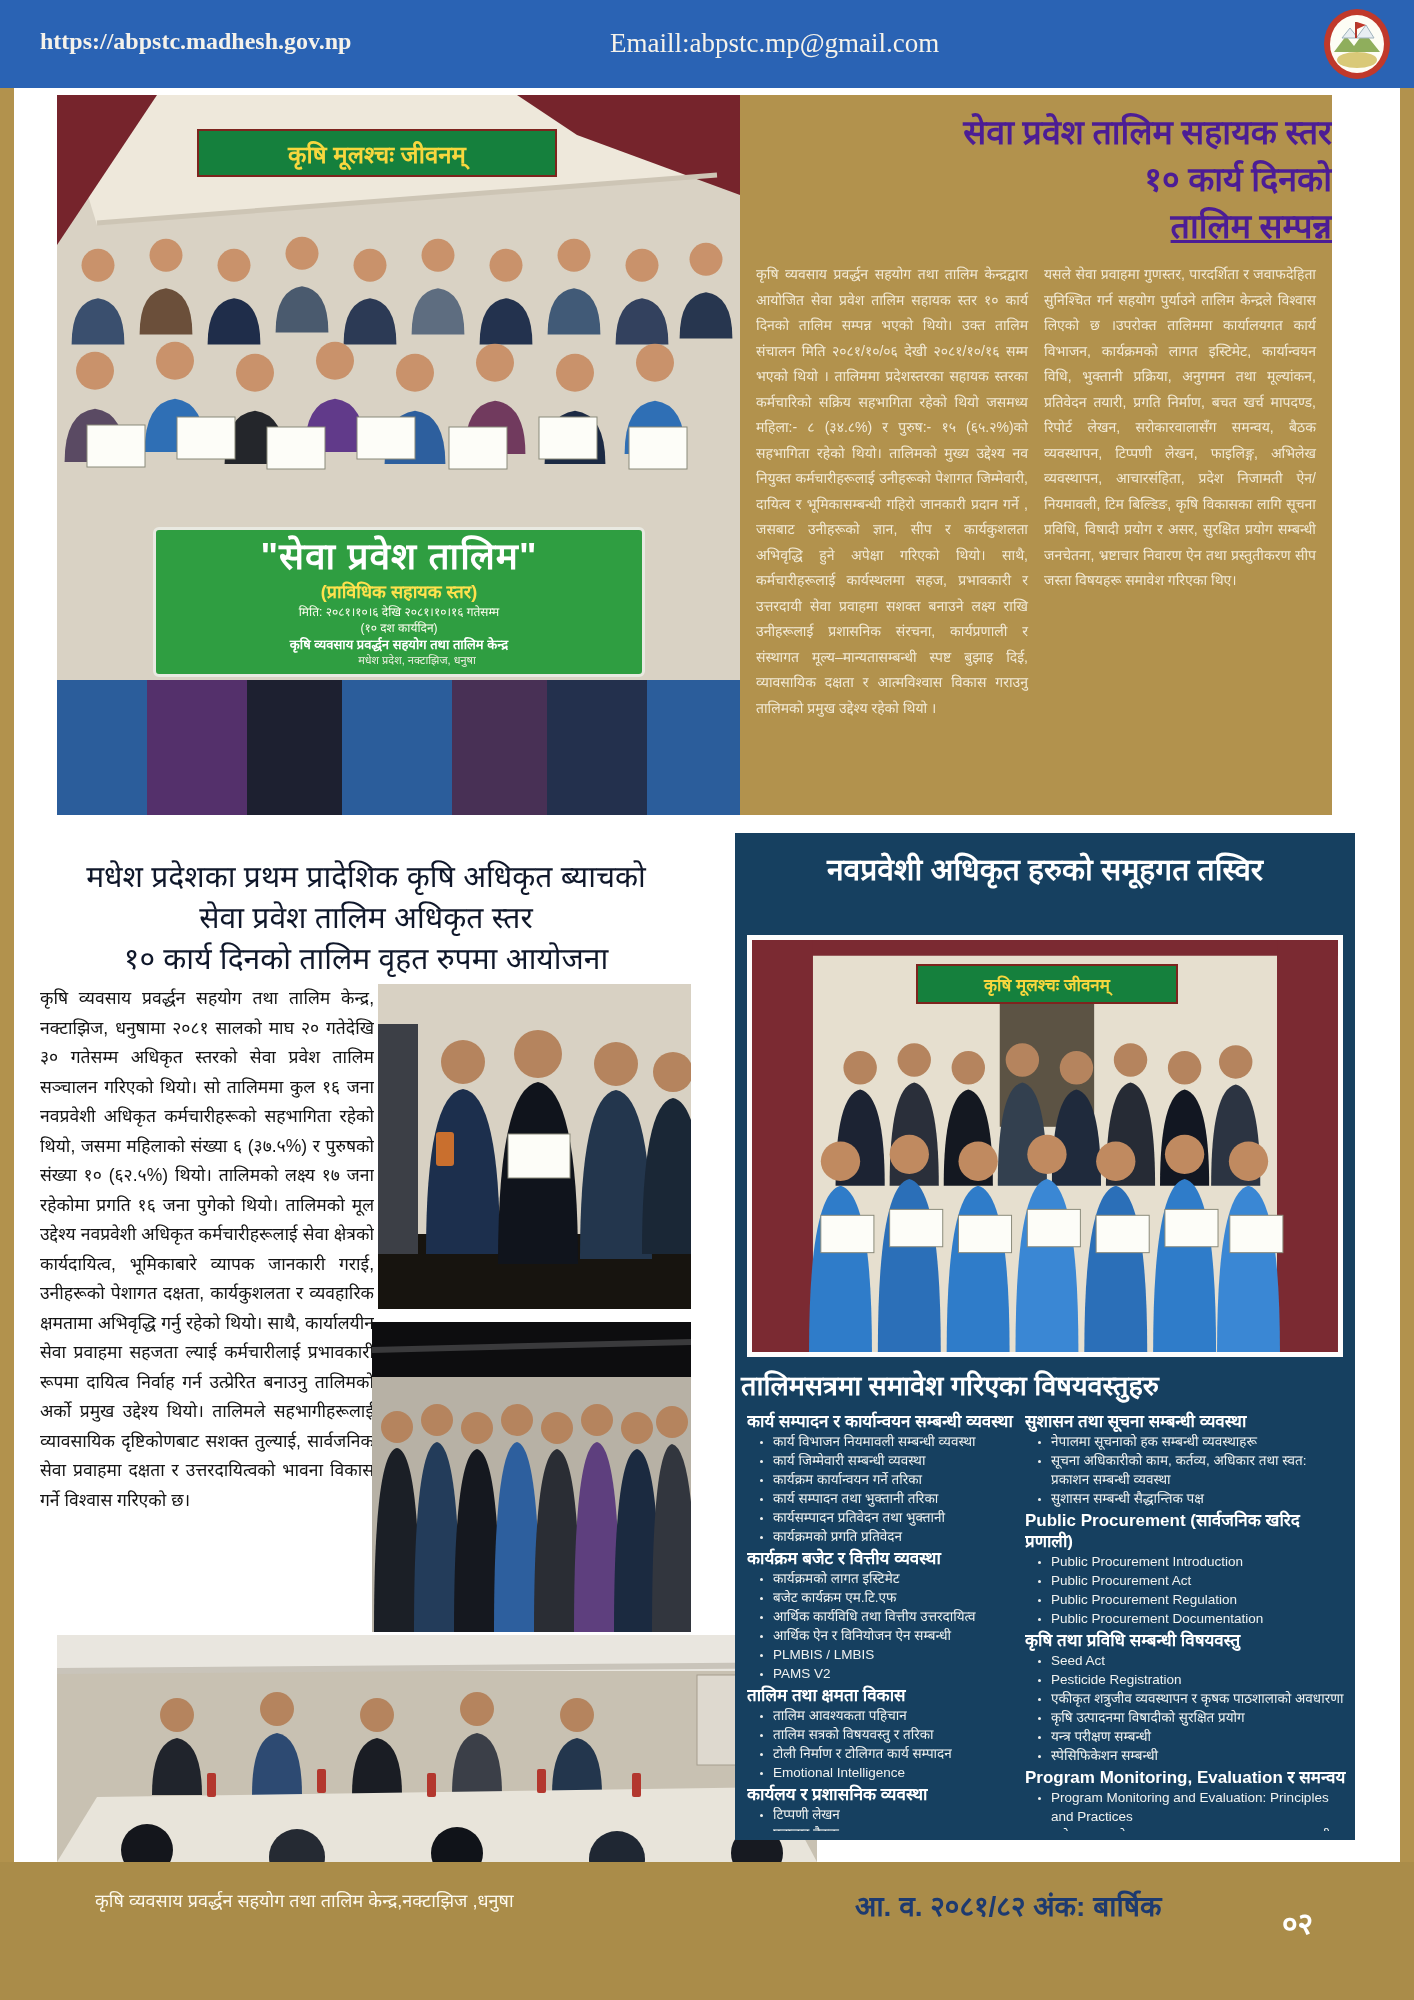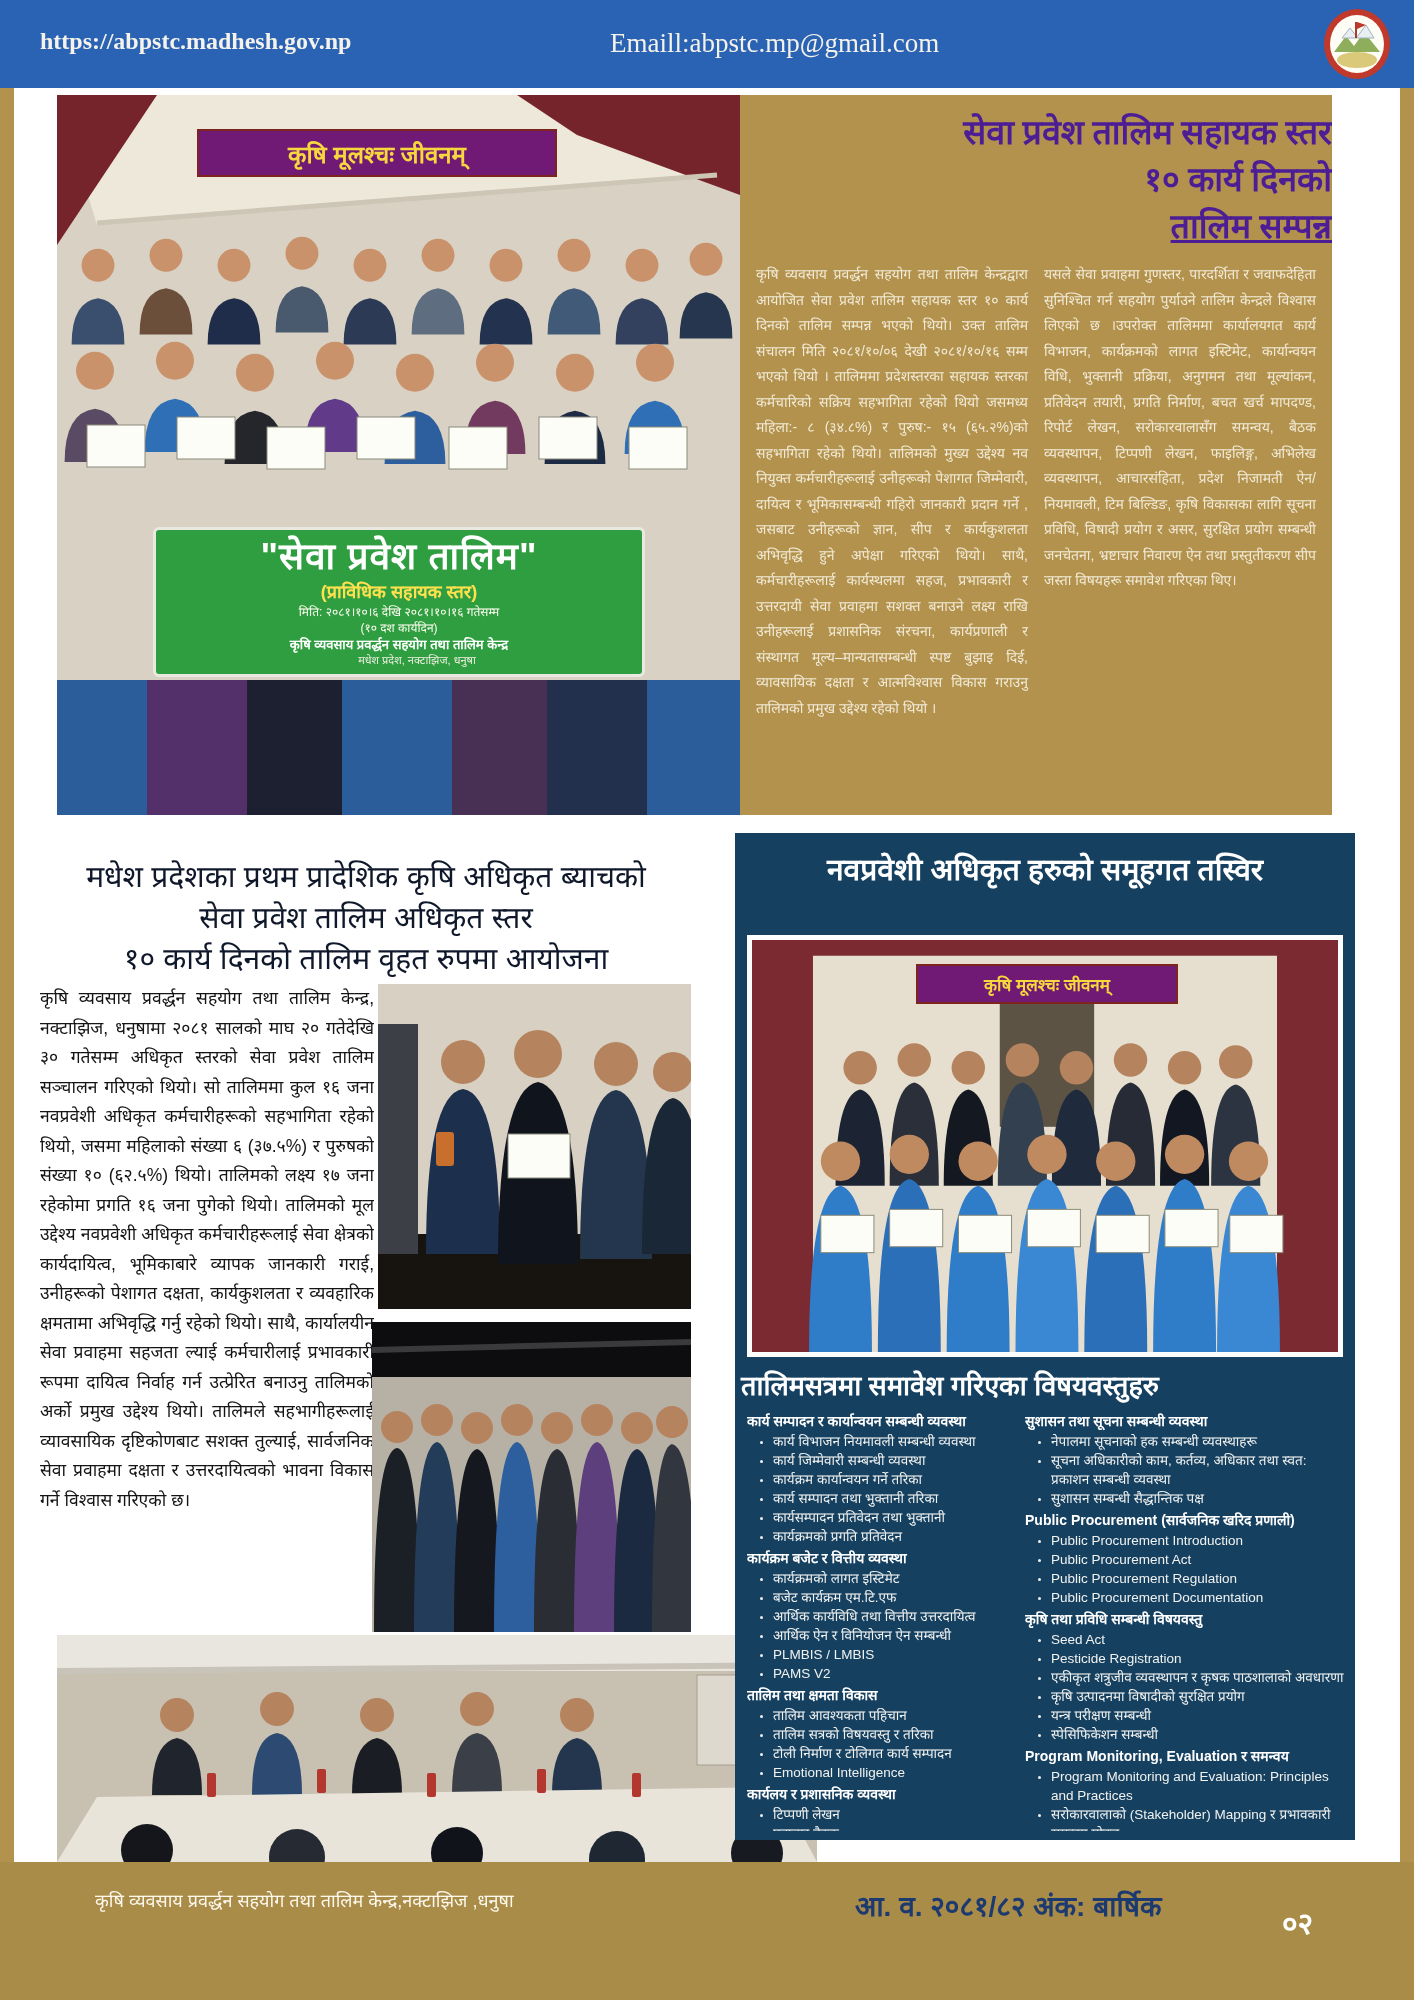--- a/index.html
+++ b/index.html
@@ -12,21 +12,21 @@
   .header { position:absolute; left:0; top:0; width:1414px; height:88px; background:#2a63b4; }
   .header-url { position:absolute; left:40px; top:28px; color:#f5f2ea; font-size:24px;
                 font-family:"Liberation Serif", serif;font-weight:bold; }
   .header-email { position:absolute; left:610px; top:28px; color:#f5f2ea; font-size:27px;
                   font-family:"Liberation Serif", serif; }
   .emblem { position:absolute; left:1322px; top:8px; width:70px; height:72px; }
 
   
   .photo { position:absolute; overflow:hidden; background:#cfc8ba; }
   .photo svg { display:block; width:100%; height:100%; }
-  .photo-sign { position:absolute; background:#701a75; border:2px solid #7d241e; color:#f7d73e;
+  .photo-sign { position:absolute; background:#15803d; border:2px solid #7d241e; color:#f7d73e;
                 font-weight:bold; text-align:right; display:flex; align-items:center; justify-content:center; }
   .banner { position:absolute; left:96px; top:432px; width:492px; height:150px; background:#2f9e41;
             border:3px solid #e9e9e1; border-radius:6px; text-align:center; color:#fff; padding-top:4px; }
   .banner-l1 { font-size:37px; font-weight:bold; line-height:46px; letter-spacing:1px; }
   .banner-l2 { font-size:18px; font-weight:bold; color:#ffe14d; line-height:24px; }
   .banner-l3, .banner-l4 { font-size:12px; line-height:16px; color:#fdfdef; }
   .banner-l5 { font-size:13px; font-weight:bold; line-height:17px; color:#ffffff; }
   .banner-l6 { font-size:11px; line-height:14px; color:#f0efe2;margin-left:36px; }
 
   
@@ -49,21 +49,21 @@
              background:#164060; overflow:hidden; }
   .gp-title { margin:14px auto 0 auto; max-width:470px; text-align:center; color:#ffffff;
               font-weight:bold; font-size:30px; line-height:45px; }
   .gp-photo { position:absolute; left:12px; top:102px; width:596px; height:422px;
               border:5px solid #fdfdfd; background:#e6dfcf; overflow:hidden; }
   .topics-title { position:absolute; left:6px; top:536px; width:600px; color:#ffffff;
                   font-weight:bold; font-size:27px; line-height:34px; }
   .topic-col { position:absolute; top:578px; color:#f4f4ef; overflow:hidden; }
   .topic-col-1 { left:12px;  width:278px; height:420px; }
   .topic-col-2 { left:290px; width:322px; height:420px; }
-  .topic-heading { font-weight:bold; font-size:14px; line-height:21px; color:#ffffff; }
+  .topic-heading { font-weight:bold; font-size:17px; line-height:21px; color:#ffffff; }
   .topic-items { list-style:disc outside; margin:0 0 2px 0; padding-left:26px; }
   .topic-items li { font-size:13.5px; line-height:19px; color:#f0f2f0; }
   .topic-items li::marker { font-size:10px; }
 
   
   .footer { position:absolute; left:0; top:1862px; width:1414px; height:138px; background:#aa8c49; }
   .footer-org { position:absolute; left:95px; top:26px; color:#fcf8ec; font-size:18px; }
   .footer-fiscal { position:absolute; left:855px; top:24px; color:#1d3a70; font-size:28px; font-weight:bold; }
   .footer-page { position:absolute; left:1282px; top:40px; color:#ffffff; font-size:30px; font-weight:bold; }
 </style>

